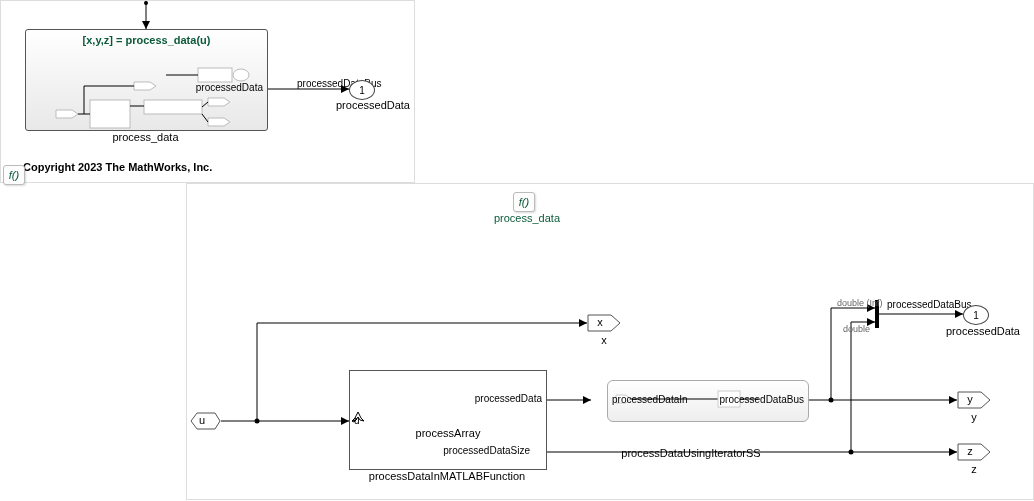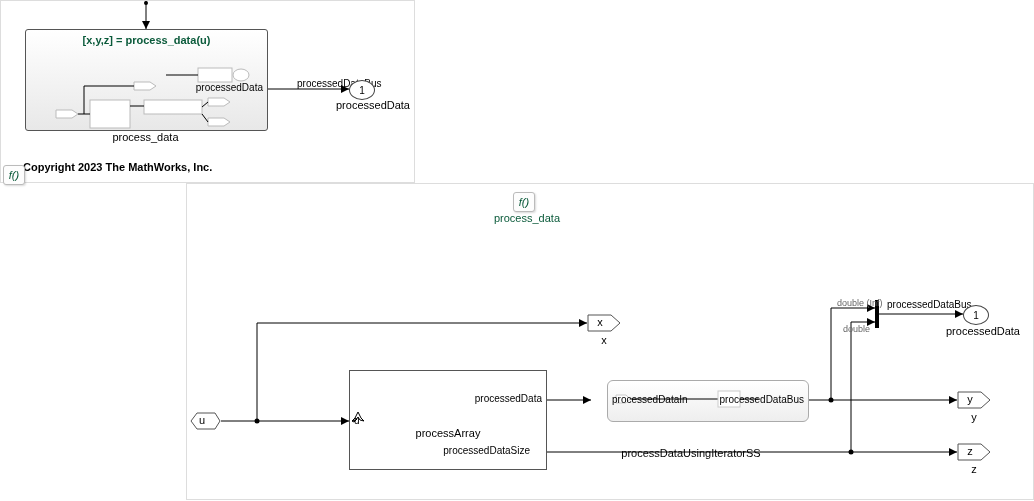--- a/index.html
+++ b/index.html
@@ -200,20 +200,21 @@
     <div class="abs port-text" style="right:4px; top:22px;">processedData</div>
     <div class="abs port-text" style="right:16px; top:74px;">processedDataSize</div>
     <div class="abs" style="left:0; right:0; top:38px; text-align:center;">
       <svg class="matlabIcon" viewBox="0 0 16 16">
         <path d="M2 12 L5 9 L8 3 L11 9 L14 12 L10 11 L8 8 L6 11 Z" fill="#d9722f" stroke="#b05010" stroke-width="0.5"></path>
         <path d="M2 12 L5 9 L7 10 L4 13 Z" fill="#3b74b8"></path>
       </svg>
     </div>
     <div class="abs" style="left:0; right:0; top:56px; text-align:center;">processArray</div>
   </div>
+  <div class="abs blockname" style="left:162px; top:286px; width:196px;">processDataInMATLABFunction</div>
 
   <div class="abs iterBox" style="left:404px; top:196px; width:200px; height:40px;">
 
     <svg width="200" height="40" style="position:absolute;left:0;top:0;">
       <polygon points="8,14 18,14 22,18 18,22 8,22" fill="#fff" stroke="#ccc"></polygon>
       <line x1="22" y1="18" x2="110" y2="18" stroke="#ccc"></line>
       <rect x="110" y="10" width="22" height="16" fill="#fff" stroke="#ccc"></rect>
       <line x1="132" y1="18" x2="150" y2="18" stroke="#ccc"></line>
     </svg>
     <div class="abs port-text" style="left:4px; top:13px;">processedDataIn</div>

